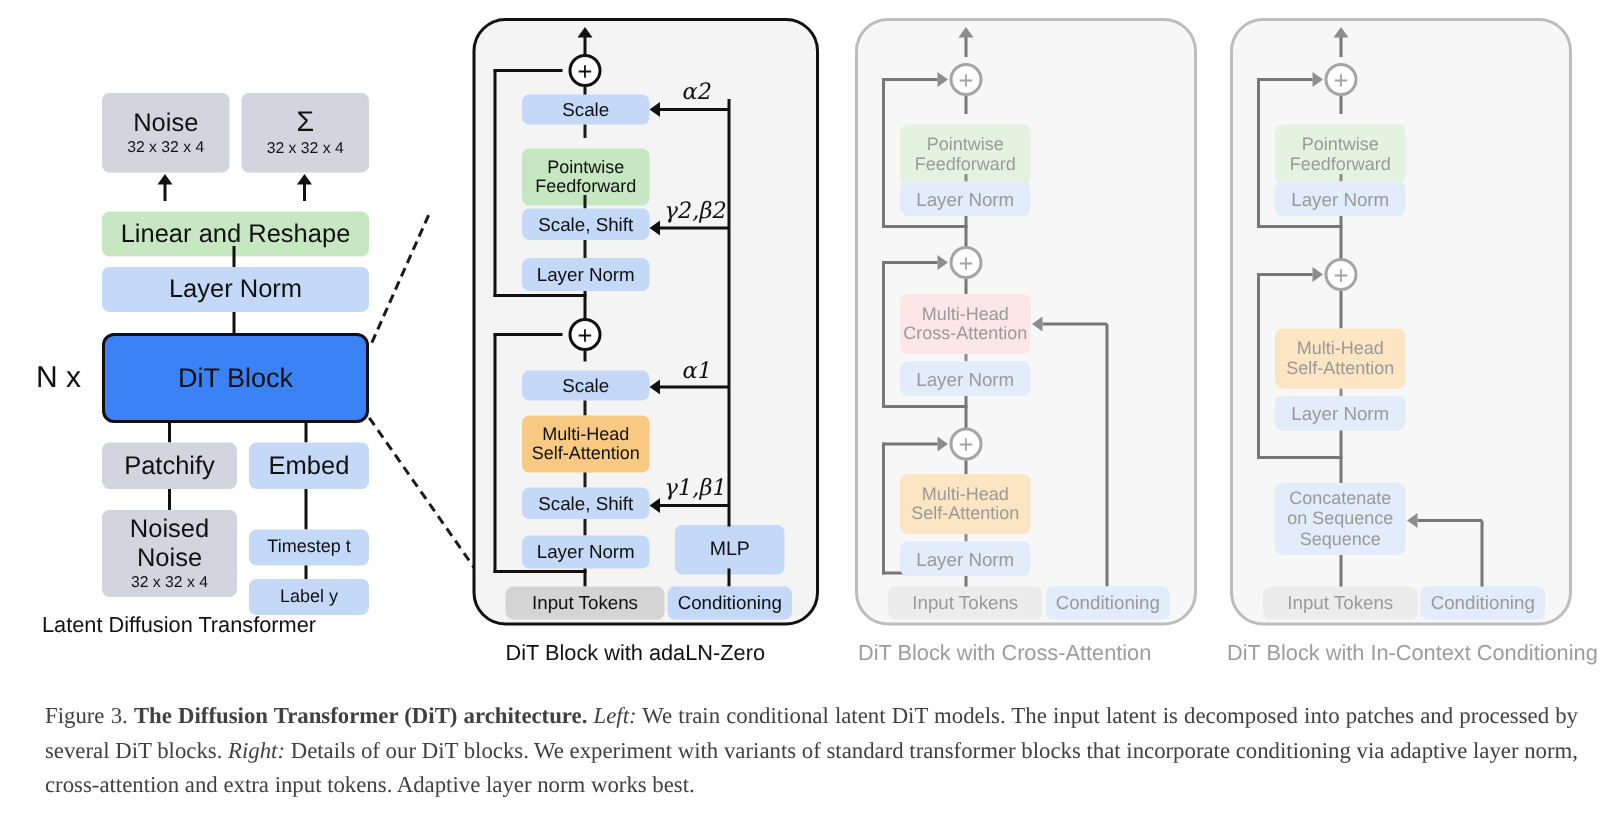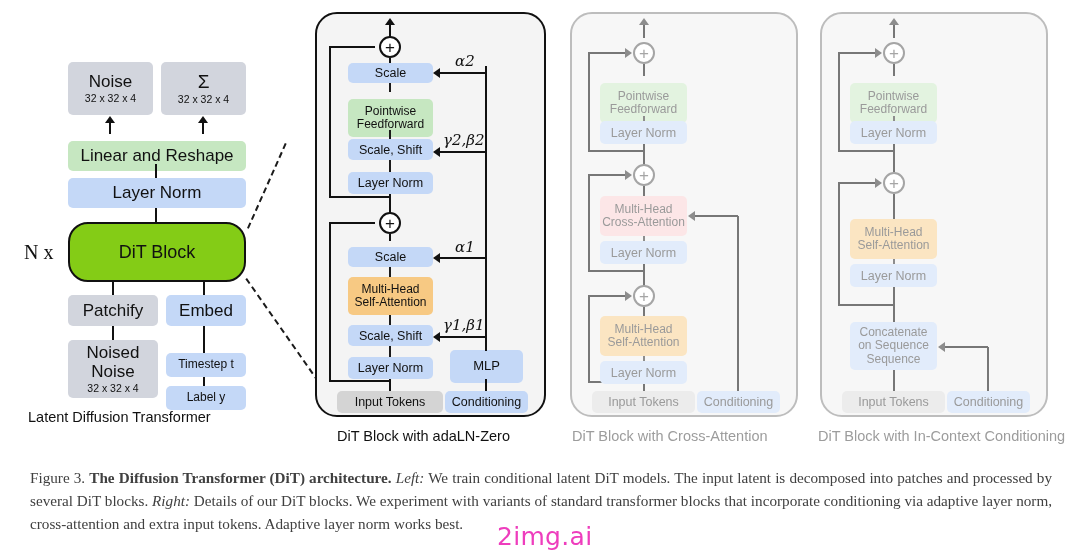--- a/index.html
+++ b/index.html
@@ -14,21 +14,21 @@
        line-height:1.12;}
   .box .sub{font-size:10.5px;margin-top:2px;}
 
   
   .c-gray  {background:#d2d5dd;}
   .c-gray2 {background:#d4d4d4;}
   .c-green {background:#c6e7c1;margin-top:7px;}
   .c-blue  {background:#c4d8f7;}
   .c-orange{background:#f7c983;}
   .c-red   {background:#f8ccce;}
-  .c-white {background:#84cc16;border:2.5px solid #111;border-radius:20px;}
+  .c-white {background:#3b82f6;border:2.5px solid #111;border-radius:8px;}
   .ghost .c-gray2 {background:#ececec;}
   .ghost .c-green {background:#e3f3e0;}
   .ghost .c-blue  {background:#e2ecfb;}
   .ghost .c-orange{background:#fbe5c2;}
   .ghost .c-red   {background:#fce6e7;}
   .ghost .box{color:#9a9a9a;}
   .ghost .plus{border-color:#a5a5a5;color:#a5a5a5;}
   .ghost .ln{background:#a5a5a5;}
   .ghost .arw{border-color:#a5a5a5;}
 
@@ -110,21 +110,21 @@
     <div class="ln v" style="left:155px;top:164px;height:14px;"></div>
 
     <div class="box c-blue" style="left:68px;top:178px;width:178px;height:30px;font-size:17px;">
       <span>Layer Norm</span>
     </div>
     <div class="ln v" style="left:155px;top:208px;height:14px;"></div>
 
     <div class="box c-white" style="left:68px;top:222px;width:178px;height:60px;font-size:18px;">
       <span>DiT Block</span>
     </div>
-    <div class="nx" style="left:24px;top:241px;font-family:Liberation Serif, serif;">N x</div>
+    <div class="nx" style="left:24px;top:241px;">N x</div>
 
     <div class="ln v" style="left:112px;top:282px;height:13px;"></div>
     <div class="ln v" style="left:203px;top:282px;height:13px;"></div>
 
     <div class="box c-gray" style="left:68px;top:295px;width:90px;height:31px;font-size:17px;">
       <span>Patchify</span>
     </div>
     <div class="box c-blue" style="left:166px;top:295px;width:80px;height:31px;font-size:17px;">
       <span>Embed</span>
     </div>
@@ -394,15 +394,14 @@
 
   <div class="fcap">
     <span>Figure 3.</span>
     <b>The Diffusion Transformer (DiT) architecture.</b>
     <i>Left:</i>
     <span>We train conditional latent DiT models. The input latent is decomposed into patches and processed by several DiT blocks.</span>
     <i>Right:</i>
     <span>Details of our DiT blocks. We experiment with variants of standard transformer blocks that incorporate conditioning via adaptive layer norm, cross-attention and extra input tokens. Adaptive layer norm works best.</span>
   </div>
 
-  <div class="wm">2img.ai</div>
 
 </div>
 
 </body></html>

